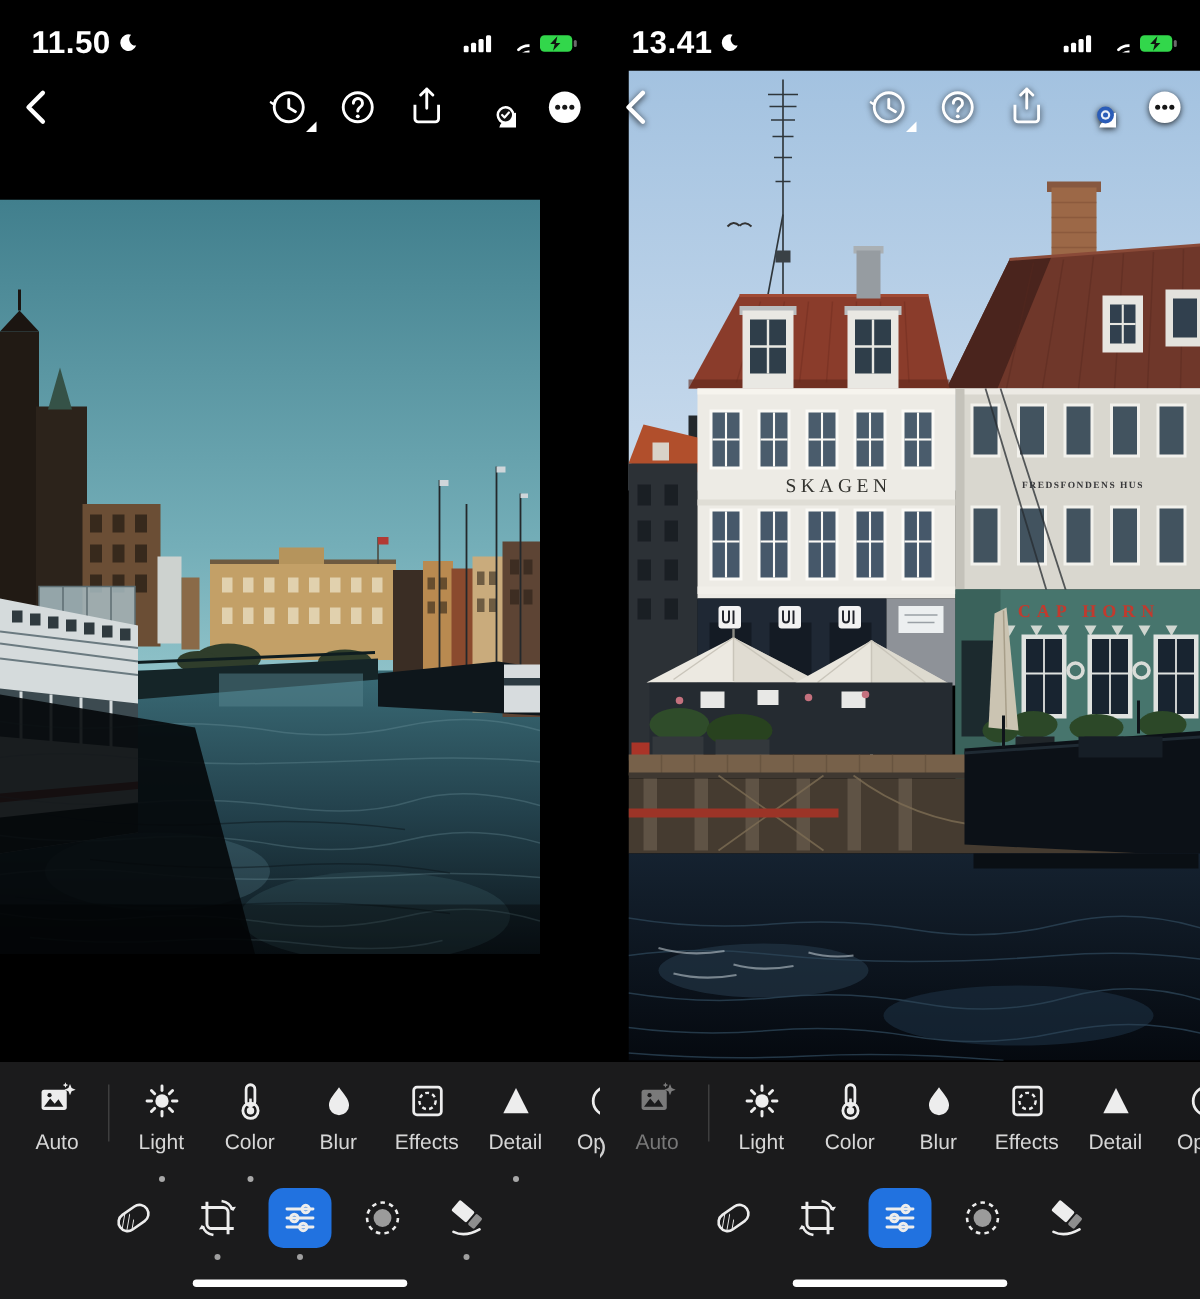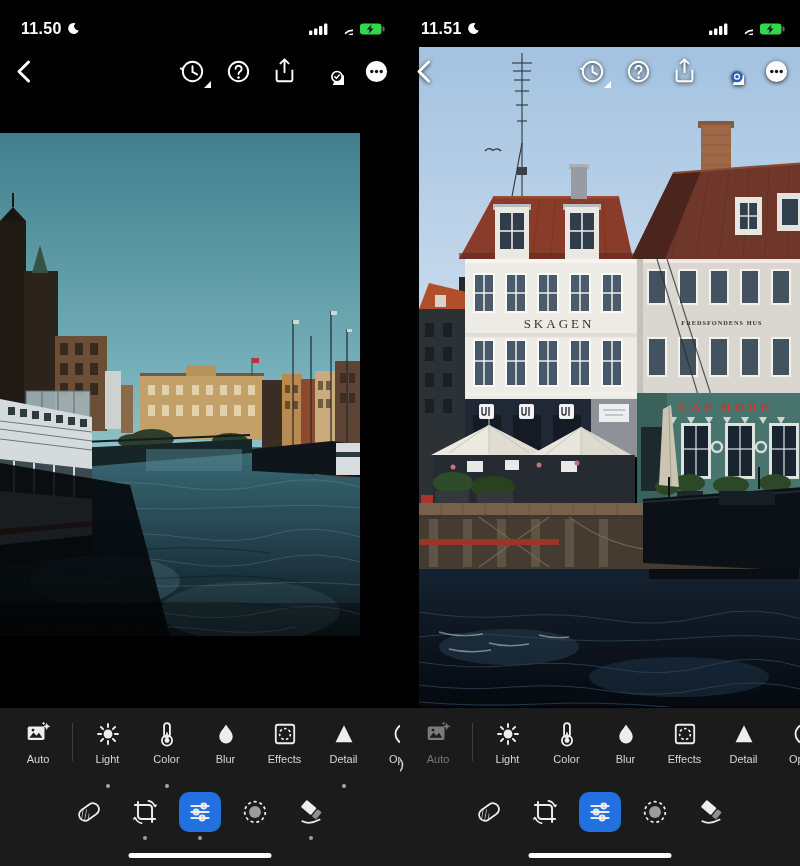--- a/index.html
+++ b/index.html
@@ -1,41 +1,41 @@
 <!DOCTYPE html>
 <html><head>
 <meta charset="utf-8">
 <style>
   html,body{margin:0;padding:0;background:#000;}
   .canvas{width:800px;height:866px;display:flex;background:#000;font-family:"Liberation Sans",sans-serif;overflow:hidden;}
   .screen{position:relative;width:400px;height:866px;background:#000;overflow:hidden;flex:0 0 400px;}
   
   .statusbar{position:absolute;top:0;left:0;right:0;height:47px;z-index:40;display:flex;justify-content:space-between;align-items:center;box-sizing:border-box;padding:10px 14px 0 21px;color:#fff;}
-  .sb-time{display:flex;align-items:center;gap:4px;font-size:16px;font-weight:700;letter-spacing:.3px;}
+  .sb-time{display:flex;align-items:center;gap:4px;font-size:21px;font-weight:700;letter-spacing:.3px;}
   .sb-right{display:flex;align-items:center;gap:7px;}
   
   .topbar{position:absolute;top:47px;left:0;right:0;height:48px;z-index:40;display:flex;align-items:center;justify-content:space-between;box-sizing:border-box;padding:0 10px 0 10px;color:#fff;}
   .topbar-right{display:flex;align-items:center;gap:19px;}
   .tb-btn{position:relative;width:27px;height:27px;display:flex;align-items:center;justify-content:center;}
   .tb-btn svg{width:27px;height:27px;display:block;}
   .screen--right .topbar svg{filter:drop-shadow(0 1px 2px rgba(0,0,0,.8));}
   .tb-tri{position:absolute;right:-5px;bottom:-3px;width:0;height:0;border-left:7px solid transparent;border-bottom:7px solid #fff;}
   
   .photo{position:absolute;z-index:10;}
   .screen--left .photo{top:133px;left:0;width:360px;height:503px;}
   .screen--right .photo{top:47px;left:19px;width:386px;height:660px;}
   .photo svg{display:block;}
   
   .bottom-panel{position:absolute;left:0;right:0;bottom:0;height:158px;background:#1b1b1c;z-index:30;}
   .tool-row{display:flex;align-items:flex-start;box-sizing:border-box;padding:13px 0 0 8px;height:84px;position:relative;}
   .tool{position:relative;width:59px;flex:0 0 59px;display:flex;flex-direction:column;align-items:center;}
   .tool--auto{width:60px;flex:0 0 60px;}
   .tool--optics{margin-left:2px;}
   .tool .ic{width:26px;height:26px;color:#ededed;}
-  .tool-label{margin-top:6px;font-size:11px;color:#d6d6d6;white-space:nowrap;}
+  .tool-label{margin-top:6px;font-size:14px;color:#d6d6d6;white-space:nowrap;}
   .tool--disabled .ic{opacity:.45;}
   .tool--disabled .tool-label{color:#787878;}
   .tool-div{width:1px;height:38px;background:#3e3e3e;margin:2px 5px 0 4px;flex:0 0 1px;}
   .edit-dot{position:absolute;top:63px;left:50%;transform:translateX(-50%);width:4px;height:4px;border-radius:50%;background:#a8a8a8;}
   .mode-row{display:flex;justify-content:center;gap:12px;position:relative;}
   .mode-btn{position:relative;width:44px;height:40px;border-radius:10px;display:flex;align-items:center;justify-content:center;color:#ededed;}
   .mode-btn .ic{width:26px;height:26px;}
   .mode-btn--active{width:42px;}
   .mode-dot{position:absolute;bottom:-8px;left:50%;transform:translateX(-50%);width:4px;height:4px;border-radius:50%;background:#9f9f9f;}
   .home-indicator{position:absolute;bottom:8px;left:50%;transform:translateX(-50%);width:143px;height:5px;border-radius:3px;background:#fff;}
@@ -480,21 +480,21 @@
           <span class="mode-dot"></span>
         </div>
       </div>
       <div class="home-indicator"></div>
     </div>
   </div>
 
   <div class="screen screen--right">
     <div class="statusbar">
       <div class="sb-time">
-        <span>11.51</span>
+        <span>13.41</span>
         <svg class="ic" width="15" height="15">
             <use href="#i-moon" style="color:#fff"></use>
           </svg>
       </div>
       <div class="sb-right">
         <svg width="19" height="12">
             <use href="#i-signal" style="color:#fff"></use>
           </svg>
         <svg width="18" height="13" viewBox="-9 -7 18 14">
             <use href="#i-wifi" style="color:#fff"></use>

